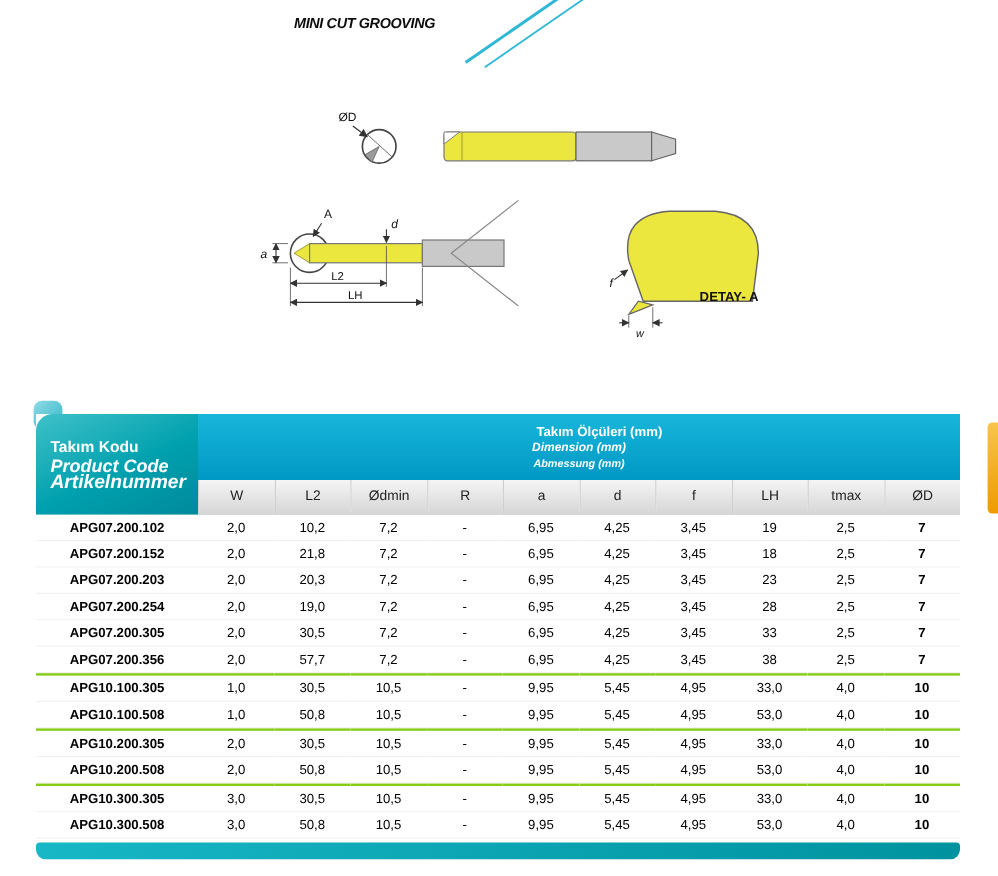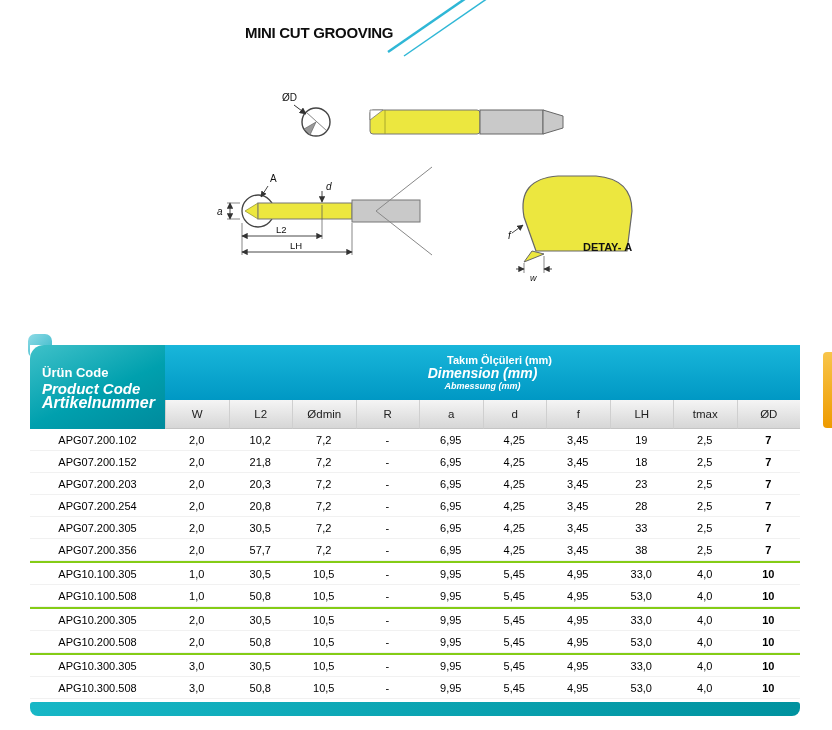--- a/index.html
+++ b/index.html
@@ -2,22 +2,22 @@
 <html><head>
 <meta charset="utf-8">
 <style>
   html,body{margin:0;padding:0;}
   body{
     width:832px;height:730px;background:#ffffff;position:relative;overflow:hidden;
     font-family:"Liberation Sans",sans-serif;color:#111;
   }
   
   .title{
-    position:absolute;left:245px;top:24px;margin:0;
-    font-size:15px;font-weight:bold;letter-spacing:-0.3px;color:#0d0d0d;
+    position:absolute;left:245px;top:12px;margin:0;
+    font-size:12px;font-weight:bold;letter-spacing:-0.3px;color:#0d0d0d;font-style:italic;
   }
   .deco-svg{position:absolute;left:0;top:0;}
   
   .drawing-svg{position:absolute;left:0;top:55px;}
   
   .table-wrap{position:absolute;left:30px;top:345px;width:770px;}
   .corner-tab{
     position:absolute;left:-2px;top:-11px;width:24px;height:24px;
     background:linear-gradient(135deg,#8edbe6,#35b6c8);border-radius:7px;z-index:0;
   }
@@ -34,32 +34,32 @@
     border-top-left-radius:14px;padding-left:12px;
   }
   .code-head .l1{font-weight:bold;font-size:13px;line-height:16px;}
   .code-head .l2{font-weight:bold;font-style:italic;font-size:15px;line-height:15px;}
   .code-head .l3{font-style:italic;font-size:16px;line-height:14px;}
   th.dim-head{
     background:linear-gradient(180deg,#19b6da,#0098c4);
     color:#fff;text-align:center;vertical-align:middle;height:55px;
   }
   .dim-head .l1{font-weight:bold;font-size:11px;line-height:14px;padding-left:34px;}
-  .dim-head .l2{font-style:italic;font-size:14px;line-height:13px;}
+  .dim-head .l2{font-style:italic;font-size:10px;line-height:13px;}
   .dim-head .l3{font-weight:bold;font-style:italic;font-size:9px;line-height:12px;}
   tr.col-heads th{
     background:linear-gradient(180deg,#f5f5f5,#d6d6d6);
     font-weight:normal;font-size:11.5px;color:#222;height:28px;
     border-left:1px solid #cfcfcf;border-bottom:1px solid #c4c4c4;
   }
   tbody td{
     height:21px;font-size:11px;text-align:center;color:#000;background:#fff;
     border-bottom:1px solid #f1f1f1;
   }
-  tbody td.code{font-weight:normal;font-size:11px;}
+  tbody td.code{font-weight:bold;font-size:11px;}
   tbody td.od{font-weight:bold;}
   tbody tr.group-start td{border-top:2px solid #84cc16;}
   .bottom-bar{
     height:14px;margin-top:3px;border-radius:3px 3px 8px 8px;
     background:linear-gradient(90deg,#17b7c6,#00929f);
   }
   .side-tab{
     position:absolute;right:0;top:352px;width:9px;height:76px;
     background:linear-gradient(180deg,#f8c54a,#ee9b00);
     border-radius:4px 0 0 4px;
@@ -154,21 +154,21 @@
         <col>
         <col>
         <col>
         <col>
         <col>
         <col>
     </colgroup>
     <thead>
       <tr>
         <th class="code-head" rowspan="2">
-          <div class="l1">Ürün Code</div>
+          <div class="l1">Takım Kodu</div>
           <div class="l2">Product Code</div>
           <div class="l3">Artikelnummer</div>
         </th>
         <th class="dim-head" colspan="10">
           <div class="l1">Takım Ölçüleri (mm)</div>
           <div class="l2">Dimension (mm)</div>
           <div class="l3">Abmessung (mm)</div>
         </th>
       </tr>
       <tr class="col-heads" id="col-heads">
@@ -220,21 +220,21 @@
           <td>6,95</td>
           <td>4,25</td>
           <td>3,45</td>
           <td>23</td>
           <td>2,5</td>
           <td class="od">7</td>
         </tr>
         <tr>
           <td class="code">APG07.200.254</td>
           <td>2,0</td>
-          <td>20,8</td>
+          <td>19,0</td>
           <td>7,2</td>
           <td>-</td>
           <td>6,95</td>
           <td>4,25</td>
           <td>3,45</td>
           <td>28</td>
           <td>2,5</td>
           <td class="od">7</td>
         </tr>
         <tr>

